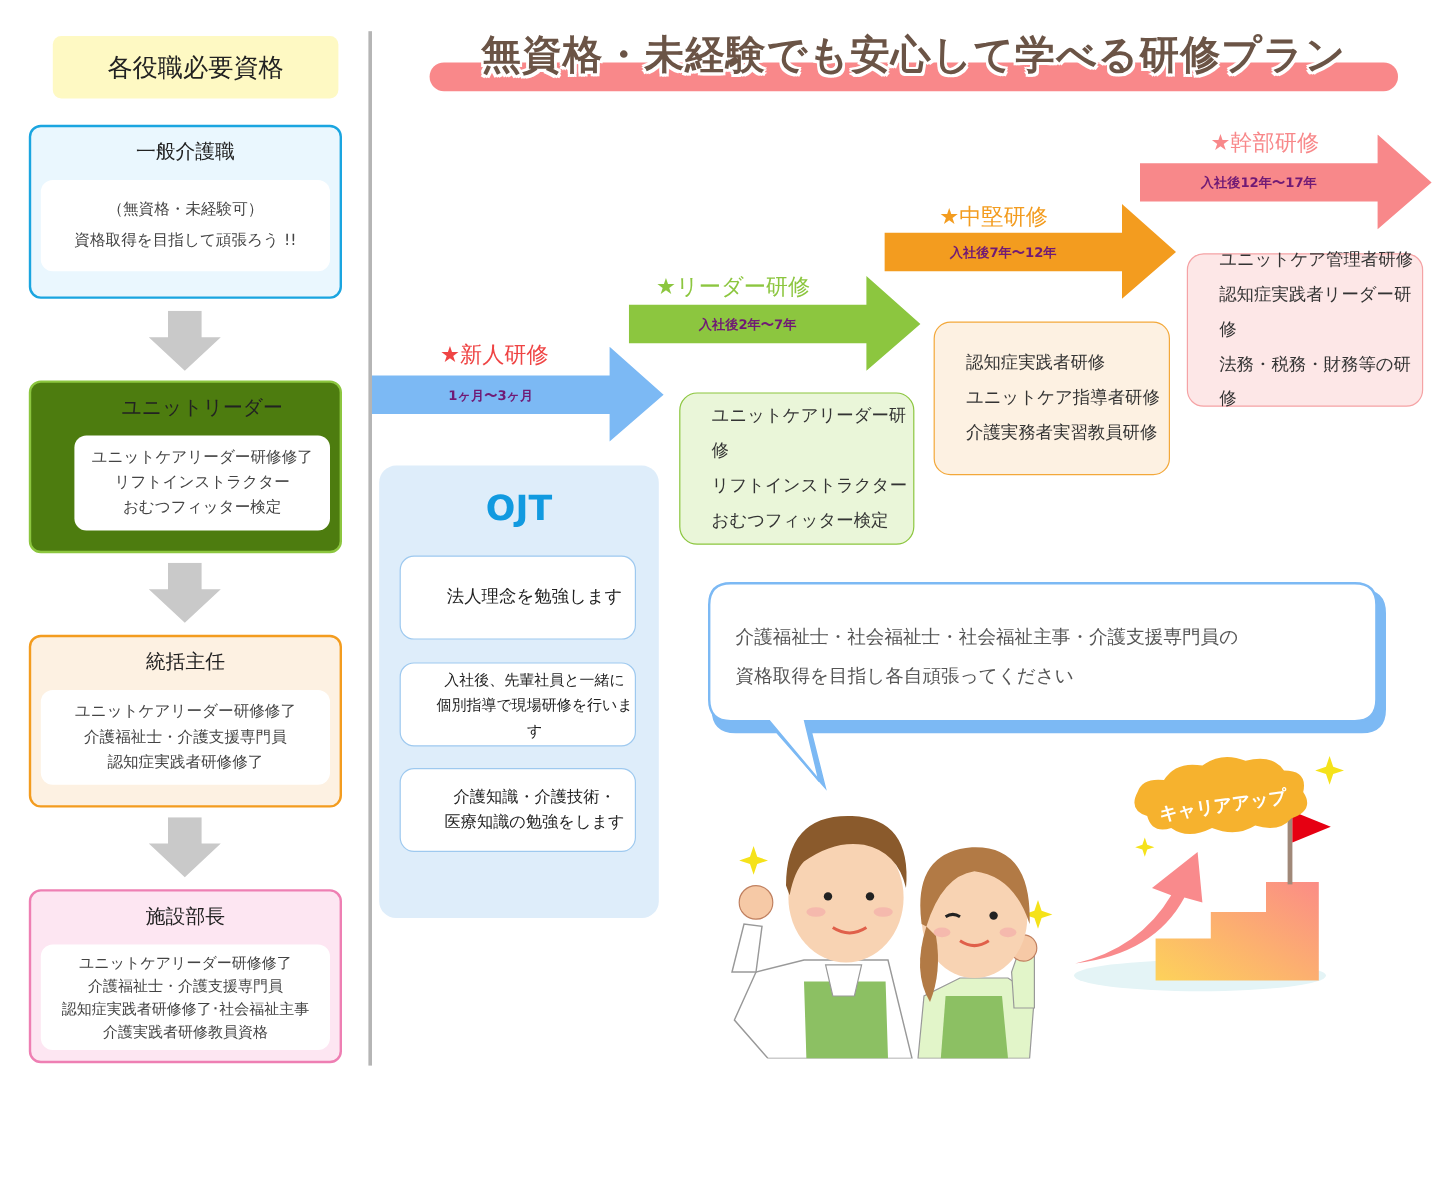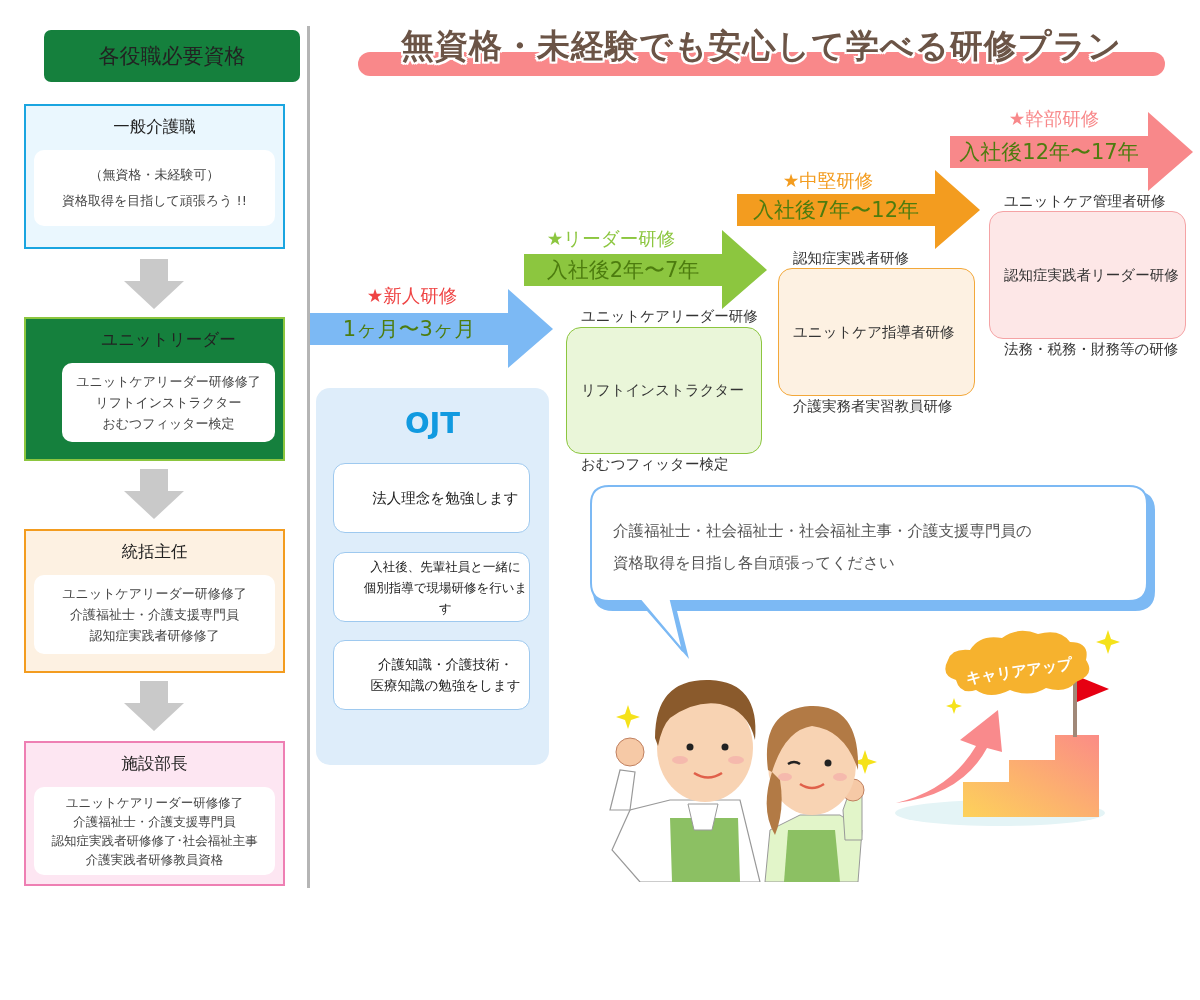--- a/index.html
+++ b/index.html
@@ -3,67 +3,67 @@
 <meta charset="utf-8">
 <style>
   * { box-sizing: border-box; margin: 0; padding: 0; }
   html, body { width: 1200px; height: 1000px; background: #ffffff; overflow: hidden; }
   body { position: relative; font-family: "DejaVu Sans", "Liberation Sans", sans-serif; color: #333; }
 
   .abs { position: absolute; }
 
   
   .left-title {
-    left: 44px; top: 30px; width: 256px; height: 52px;
-    background: #15803d; border-radius: 7px;
+    left: 44px; top: 30px; width: 238px; height: 52px;
+    background: #fef9c3; border-radius: 7px;
     display: flex; align-items: center; justify-content: center;
     font-size: 21px; color: #222;
   }
   .role-box {
-    left: 24px; width: 261px; border-radius: 0; border: 2px solid;
+    left: 24px; width: 261px; border-radius: 10px; border: 2px solid;
     padding: 10px 8px 8px 8px;
   }
   .role-box .role-title {
     text-align: center; font-size: 16.5px; color: #222; margin-bottom: 12px; height: 22px; line-height: 22px;
   }
   .role-box .role-body {
     background: #fff; border-radius: 10px; padding: 8px 4px;
     text-align: center; font-size: 13px; color: #444; line-height: 21px;
   }
   .role-box.lines4 .role-body { line-height: 19px; font-size: 12.5px; padding: 6px 2px; }
 
   .role-general { top: 104px; height: 145px; border-color: #1aa5e0; background: #eaf7fe; }
   .role-general .role-body { padding: 12px 16px; line-height: 26px; }
-  .role-unit { top: 317px; height: 144px; border-color: #8cc63f; background: #15803d; padding-left: 36px; }
+  .role-unit { top: 317px; height: 144px; border-color: #8cc63f; background: #4d7c0f; padding-left: 36px; }
   .role-chief { top: 529px; height: 144px; border-color: #f39c1f; background: #fdf1e2; }
   .role-director { top: 741px; height: 145px; border-color: #ee7fb3; background: #fde6f2; }
 
   .down-arrow { left: 122px; width: 64px; height: 52px; }
 
   .divider { left: 307px; top: 26px; width: 3px; height: 862px; background: #b5b5b5; }
 
   
   .headline-bar {
     left: 358px; top: 52px; width: 807px; height: 24px; background: #f9888a; border-radius: 12px;
   }
   .headline-text {
     left: 358px; top: 24px; width: 807px; text-align: center;
     font-size: 33px; font-weight: bold; color: #6b5446; letter-spacing: 1px;
     text-shadow: 2px 2px 0 #fff, -2px -2px 0 #fff, 2px -2px 0 #fff, -2px 2px 0 #fff, 0 2px 0 #fff, 2px 0 0 #fff, 0 -2px 0 #fff, -2px 0 0 #fff;
   }
 
   
   .stage-label { font-size: 18.5px; text-align: center; }
   .stage-period {
-    font-size: 21px; color: #4d7c0f; display: flex; align-items: center; justify-content: center;
+    font-size: 11px; color: #701a75; display: flex; align-items: center; justify-content: center; font-weight: bold;
   }
 
   .detail-box {
     border: 1.5px solid; border-radius: 14px; font-size: 14.5px; color: #333;
-    line-height: 29px; padding-left: 14px; display: flex; flex-direction: column; justify-content: center; gap: 45px;
+    line-height: 29px; padding-left: 26px; display: flex; flex-direction: column; justify-content: center;
   }
 
   
   .ojt-panel { left: 316px; top: 388px; width: 233px; height: 377px; background: #deedfa; border-radius: 14px; }
   .ojt-title { left: 316px; top: 406px; width: 233px; text-align: center; font-size: 29px; font-weight: bold; color: #119ae0; }
   .ojt-item {
     left: 333px; width: 197px; height: 70px; background: #fff; border: 1.5px solid #9ec9ef; border-radius: 12px;
     display: flex; align-items: center; justify-content: center; text-align: center; font-size: 13.5px; color: #222; line-height: 21px; padding-left: 28px;
   }
 

